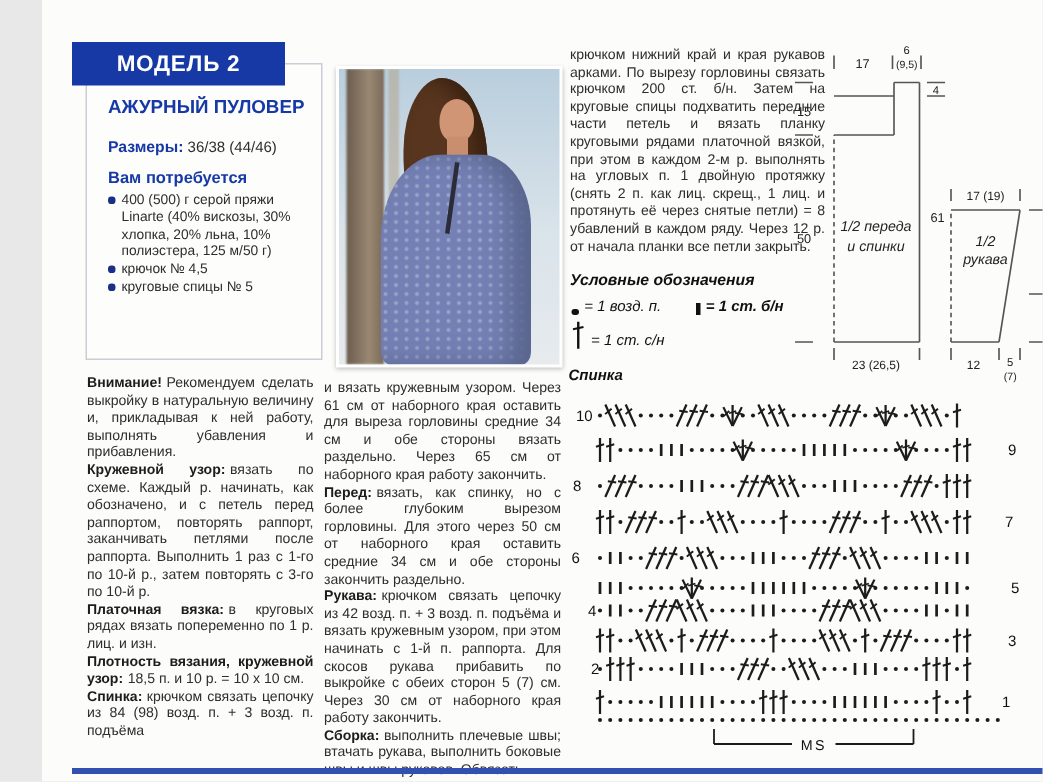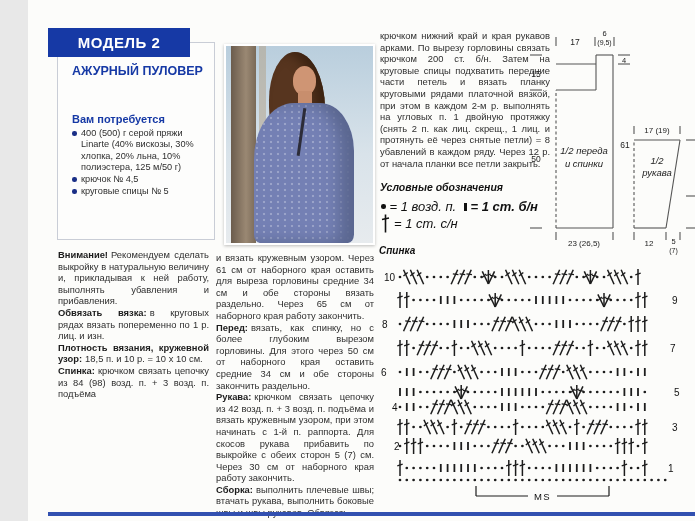--- a/index.html
+++ b/index.html
@@ -43,21 +43,21 @@
   
   .col{font-size:9.4px;line-height:11.6px;text-align:justify;}
   .col p{margin:0;}
   .lead{margin-right:3px;color:#1c1c1c;}
   #col1{left:30px;top:249px;width:151px;}
   #col2{left:188px;top:252px;width:158px;}
   #col3{left:352px;top:30px;width:170px;}
 
   
   #legend-heading{left:352px;top:181px;font-size:10.5px;font-weight:bold;font-style:italic;color:#111;}
-  .leg{font-size:13px;font-style:italic;color:#111;display:flex;align-items:center;gap:4px;}
+  .leg{font-size:10px;font-style:italic;color:#111;display:flex;align-items:flex-end;gap:4px;}
   #legend-1{left:353px;top:199px;}
   #legend-2{left:436px;top:199px;font-weight:bold;}
   #legend-3{left:353px;top:214px;}
   .sym-dot{width:4.5px;height:4.5px;border-radius:50%;background:#111;display:inline-block;}
   .sym-bar{width:2.5px;height:8px;background:#111;display:inline-block;}
 
   
   #chart-heading{left:351px;top:245px;font-size:10px;font-weight:bold;font-style:italic;color:#111;}
 
   #footer-rule{left:20px;top:512px;width:670px;height:3.5px;background:#3250b0;}
@@ -67,20 +67,24 @@
 </head>
 <body>
 
 <div id="page">
 
   <div class="abs" id="info-box"></div>
   <div class="abs" id="model-bar">
     <span>МОДЕЛЬ 2</span>
   </div>
   <div class="abs" id="pattern-title">АЖУРНЫЙ ПУЛОВЕР</div>
+  <div class="abs" id="sizes-line">
+    <b>Размеры:</b>
+    <span>36/38 (44/46)</span>
+  </div>
   <div class="abs" id="materials-heading">Вам потребуется</div>
   <div class="abs" id="materials">
     <div class="mi"><span class="dot"></span><span>400 (500) г серой пряжи Linarte (40% вискозы, 30% хлопка, 20% льна, 10% полиэстера, 125 м/50 г)</span></div>
     <div class="mi"><span class="dot"></span><span>крючок № 4,5</span></div>
     <div class="mi"><span class="dot"></span><span>круговые спицы № 5</span></div>
   </div>
 
   <div class="abs" id="photo">
     <div id="photo-inner">
       <div class="post" id="post-1"></div>
@@ -88,21 +92,22 @@
       <div id="hair"></div>
       <div id="face"></div>
       <div id="neck"></div>
       <div id="sweater"></div>
       <div id="necklace"></div>
     </div>
   </div>
 
   <div class="abs col" id="col1">
     <p><b class="lead">Внимание!</b><span>Рекомендуем сделать выкройку в натуральную величину и, прикладывая к ней работу, выполнять убавления и прибавления.</span></p>
-    <p><b class="lead">Обвязать вязка:</b><span>в круговых рядах вязать попеременно по 1 р. лиц. и изн.</span></p>
+    <p><b class="lead">Кружевной узор:</b><span>вязать по схеме. Каждый р. начинать, как обозначено, и с петель перед раппортом, повторять раппорт, заканчивать петлями после раппорта. Выполнить 1 раз с 1-го по 10-й р., затем повторять с 3-го по 10-й р.</span></p>
+    <p><b class="lead">Платочная вязка:</b><span>в круговых рядах вязать попеременно по 1 р. лиц. и изн.</span></p>
     <p><b class="lead">Плотность вязания, кружевной узор:</b><span>18,5 п. и 10 р. = 10 х 10 см.</span></p>
     <p><b class="lead">Спинка:</b><span>крючком связать цепочку из 84 (98) возд. п. + 3 возд. п. подъёма</span></p>
   </div>
 
   <div class="abs col" id="col2">
     <p><span>и вязать кружевным узором. Через 61 см от наборного края оставить для выреза горловины средние 34 см и обе стороны вязать раздельно. Через 65 см от наборного края работу закончить.</span></p>
     <p><b class="lead">Перед:</b><span>вязать, как спинку, но с более глубоким вырезом горловины. Для этого через 50 см от наборного края оставить средние 34 см и обе стороны закончить раздельно.</span></p>
     <p><b class="lead">Рукава:</b><span>крючком связать цепочку из 42 возд. п. + 3 возд. п. подъёма и вязать кружевным узором, при этом начинать с 1-й п. раппорта. Для скосов рукава прибавить по выкройке с обеих сторон 5 (7) см. Через 30 см от наборного края работу закончить.</span></p>
     <p><b class="lead">Сборка:</b><span>выполнить плечевые швы; втачать рукава, выполнить боковые швы и швы рукавов. Обвязать</span></p>
   </div>

